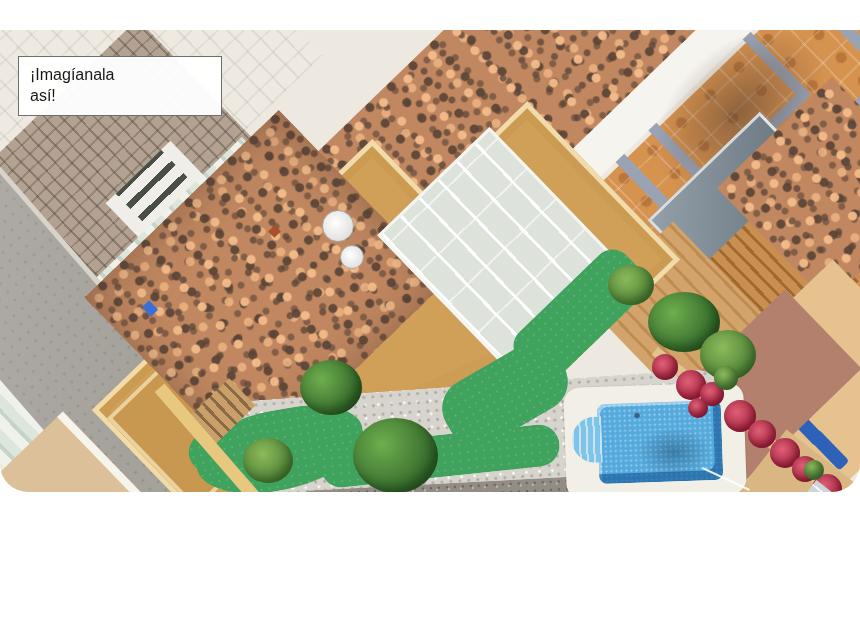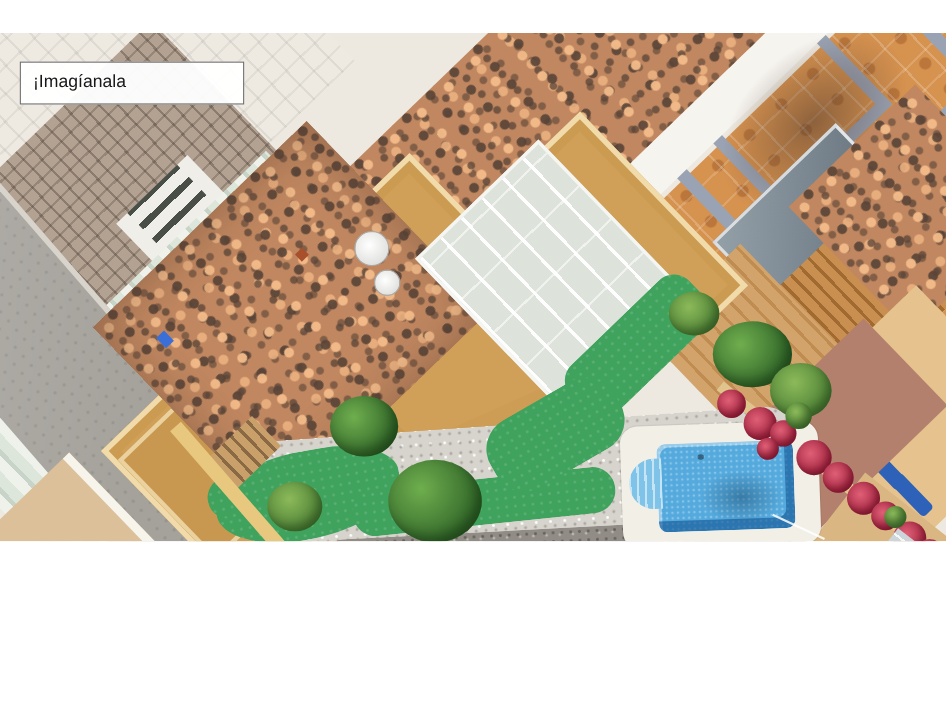--- a/index.html
+++ b/index.html
@@ -1,17 +1,17 @@
 <!DOCTYPE html>
 <html><head>
 <meta charset="utf-8">
 <style>
   html,body{margin:0;padding:0;background:#ffffff;}
   #stage{position:relative;width:860px;height:492px;background:#ffffff;overflow:hidden;
-         font-family:"Liberation Sans",sans-serif;}
+         font-family:"Liberation Sans",sans-serif;border-radius:28px;}
   .photo{position:absolute;left:0;top:30px;width:860px;height:575px;background:#eee9e0;overflow:hidden;}
   .e{position:absolute;}
 
   
   .terracotta{background-color:#c08760;background-image:
     radial-gradient(circle at 30% 40%, rgba(244,188,138,.95) 0 4px, transparent 5px),
     radial-gradient(circle at 70% 20%, rgba(88,67,55,.9) 0 4px, transparent 5px),
     radial-gradient(circle at 20% 80%, rgba(88,67,55,.75) 0 3px, transparent 4px),
     radial-gradient(circle at 80% 70%, rgba(238,180,130,.85) 0 4px, transparent 5px),
     radial-gradient(circle at 50% 55%, rgba(88,67,55,.6) 0 3px, transparent 4px);
@@ -232,14 +232,15 @@
     <div class="e paverL hatchpink"></div>
     <div class="e paverR hatchpink"></div>
     <div class="e paverS hatchpink"></div>
     <div class="e whitestruct"></div>
     <div class="e panelgray"></div>
     <div class="e palmtrunk"></div>
   </div>
 
   <div class="caption">
     <div>¡Imagíanala</div>
+    <div>así!</div>
   </div>
 </div>
 
 </body></html>

